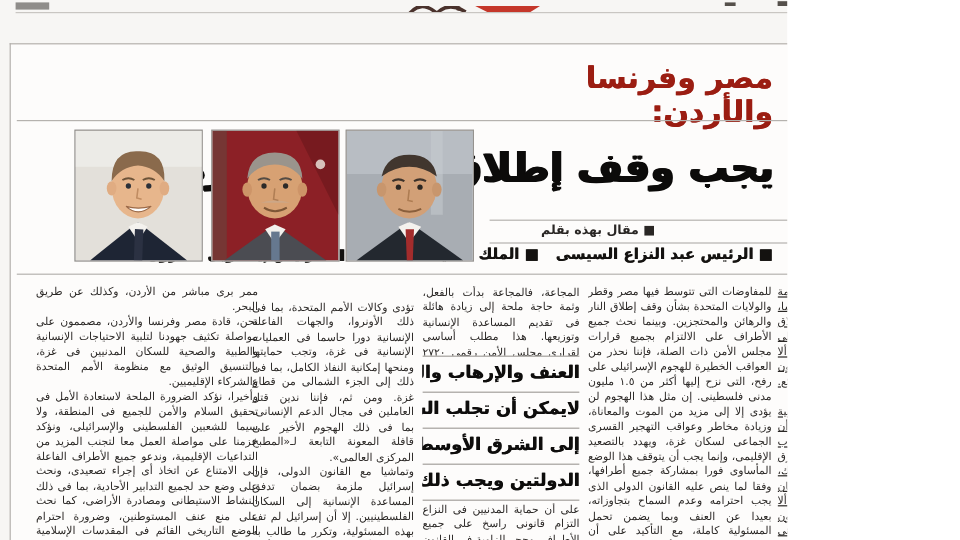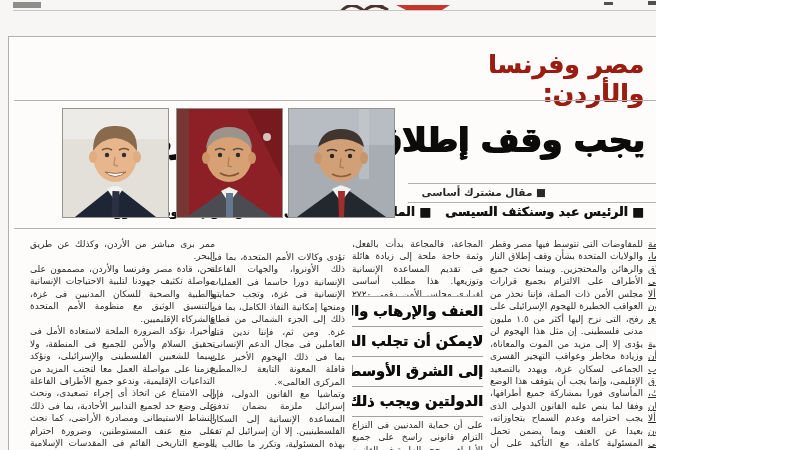--- a/index.html
+++ b/index.html
@@ -89,24 +89,24 @@
     <rect x="168" y="2" width="8" height="3" fill="#55504b"></rect>
   </svg>
   <div id="right-red-bar"></div>
 
   <div id="article-box"></div>
 
   <div id="kicker">مصر وفرنسا والأردن:</div>
   <div class="rule" style="left:14px;top:100px;width:776px;"></div>
   <div id="headline">يجب وقف إطلاق النار فى غزة الآن</div>
   <div class="rule" style="left:408px;top:183px;width:382px;"></div>
-  <div id="byline-label">■ مقال مشترك أساسى</div>
+  <div id="byline-label">■ مقال بهذه بقلم</div>
   <div class="rule" style="left:408px;top:202px;width:382px;"></div>
   <div id="authors">
-    <span>■ الرئيس عبد وسنكثف السيسى</span><span>■ الملك السيسى الثانى</span><span>■ الرئيس إيمانويل ماكرون</span>
+    <span>■ الرئيس عبد النزاع السيسى</span><span>■ الملك السيسى الثانى</span><span>■ الرئيس إيمانويل ماكرون</span>
   </div>
   <div class="rule" style="left:14px;top:228px;width:776px;"></div>
 
   <div class="photo" style="left:62px;">
     <svg width="105" height="108" viewBox="0 0 105 108">
       <rect width="105" height="108" fill="#e3e0da"></rect>
       <rect width="105" height="30" fill="#ecebe7"></rect>
       <polygon points="12,108 52,76 93,108" fill="#1e2534"></polygon>
       <polygon points="44,80 52,92 60,80 52,76" fill="#f4f2ee"></polygon>
       <rect x="49" y="82" width="7" height="26" fill="#2b3142" transform="rotate(2 52 95)"></rect>

